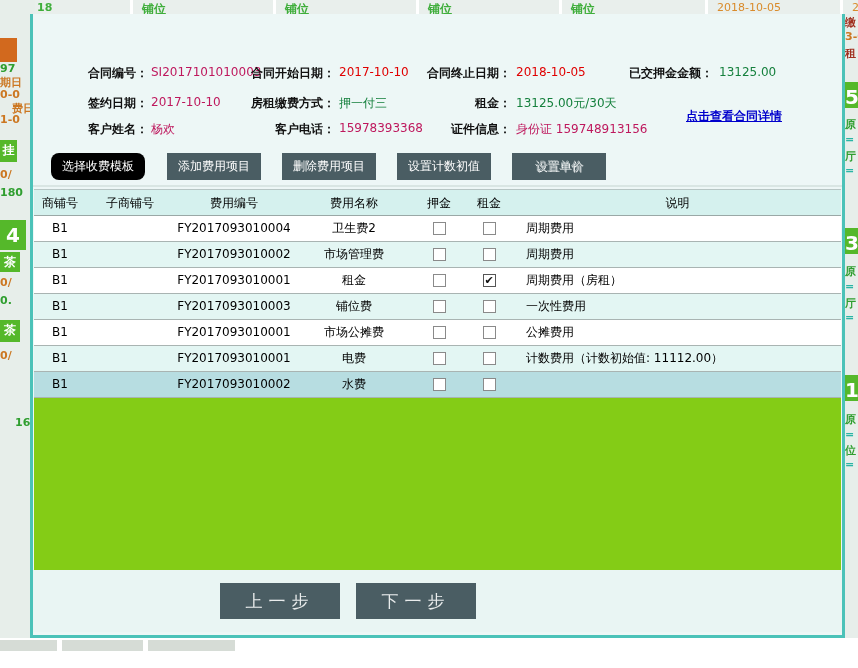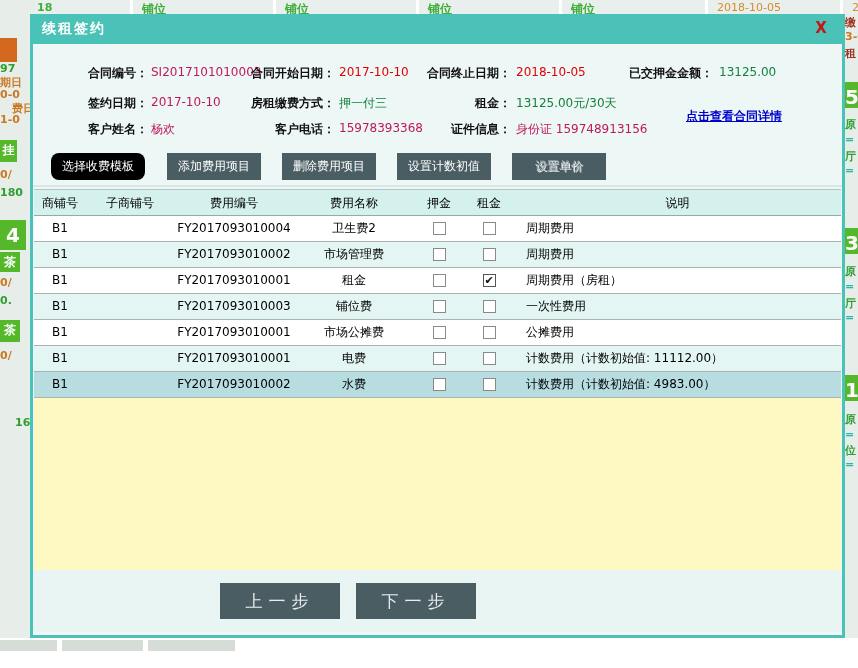--- a/index.html
+++ b/index.html
@@ -50,21 +50,21 @@
   .tbtn { position:absolute; top:139px; width:94px; height:27px; border:none;
           background:#4a5d63; color:#fff; font-size:12px; text-align:center;
           line-height:27px; cursor:pointer; font-family:inherit; }
   .tbtn.orange { background:#000000;border-radius:8px; }
   .tbtn.etched { color:#aeb9bb; text-shadow:1px 1px 0 #fff; }
   .toolbar-sep { position:absolute; left:0; top:171px; width:809px; height:2px;
                  background:#d9e6e3; }
 
   
   .table-panel { position:absolute; left:1px; top:175px; width:807px; height:381px;
-                 background:#fef9c3; }
+                 background:#84cc16; }
   .grid-header { display:flex; height:27px; line-height:26px; background:#d5f1ee;
                  border-top:1px solid #b7c6c4; border-bottom:1px solid #9aa8a6; }
   .grid-row { display:flex; height:26px; line-height:25px; background:#fff;
               border-bottom:1px solid #a9b4b2; cursor:pointer; }
   .grid-row.alt { background:#e3f6f3; }
   .grid-row.selected { background:#b7dde1; }
   .gc { overflow:hidden; white-space:nowrap; text-align:center; }
   .gc1 { width:52px; }  .gc2 { width:88px; } .gc3 { width:120px; }
   .gc4 { width:120px; } .gc5 { width:50px; } .gc6 { width:50px; }
   .gc7 { flex:1; text-align:left; padding-left:12px; }
@@ -140,26 +140,20 @@
       <div class="frag teal" style="left: 845px; top: 428px;">=</div>
       <div class="frag green" style="left: 845px; top: 443px;">位</div>
       <div class="frag teal" style="left: 845px; top: 458px;">=</div>
     </div>
   <div class="bottom-white"></div>
   <div class="gray-block" style="left:0; width:57px;"></div>
   <div class="gray-block" style="left:62px; width:81px;"></div>
   <div class="gray-block" style="left:148px; width:87px;"></div>
 
   <div class="dialog">
-    <div class="title-bar">
-      <span class="title">续租签约</span>
-      <span class="close-btn">
-        <span>X</span>
-      </span>
-    </div>
 
     <span class="flabel" style="left:5px;  top:51px; width:110px;">合同编号：</span>
     <span class="fvalue" style="left:118px; top:51px;">SI2017101010003</span>
     <span class="flabel" style="left:192px; top:51px; width:110px;">合同开始日期：</span>
     <span class="fvalue red" style="left:306px; top:51px;">2017-10-10</span>
     <span class="flabel" style="left:368px; top:51px; width:110px;">合同终止日期：</span>
     <span class="fvalue red" style="left:483px; top:51px;">2018-10-05</span>
     <span class="flabel" style="left:570px; top:51px; width:110px;">已交押金金额：</span>
     <span class="fvalue blue" style="left:686px; top:51px;">13125.00</span>
 
@@ -250,21 +244,20 @@
             <div class="gc gc6"><span class="cb"></span></div>
             <div class="gc gc7">计数费用（计数初始值: 11112.00）</div>
           </div>
           <div class="grid-row selected">
             <div class="gc gc1">B1</div>
             <div class="gc gc2"></div>
             <div class="gc gc3">FY2017093010002</div>
             <div class="gc gc4">水费</div>
             <div class="gc gc5"><span class="cb"></span></div>
             <div class="gc gc6"><span class="cb"></span></div>
-            <div class="gc gc7">计数费用（计数初始值: 4983.00）</div>
           </div>
         </div>
     </div>
 
     <div class="footer-strip"></div>
     <button class="fbtn" style="left:187px;">上一步</button>
     <button class="fbtn" style="left:323px;">下一步</button>
   </div>
 </div>
 

